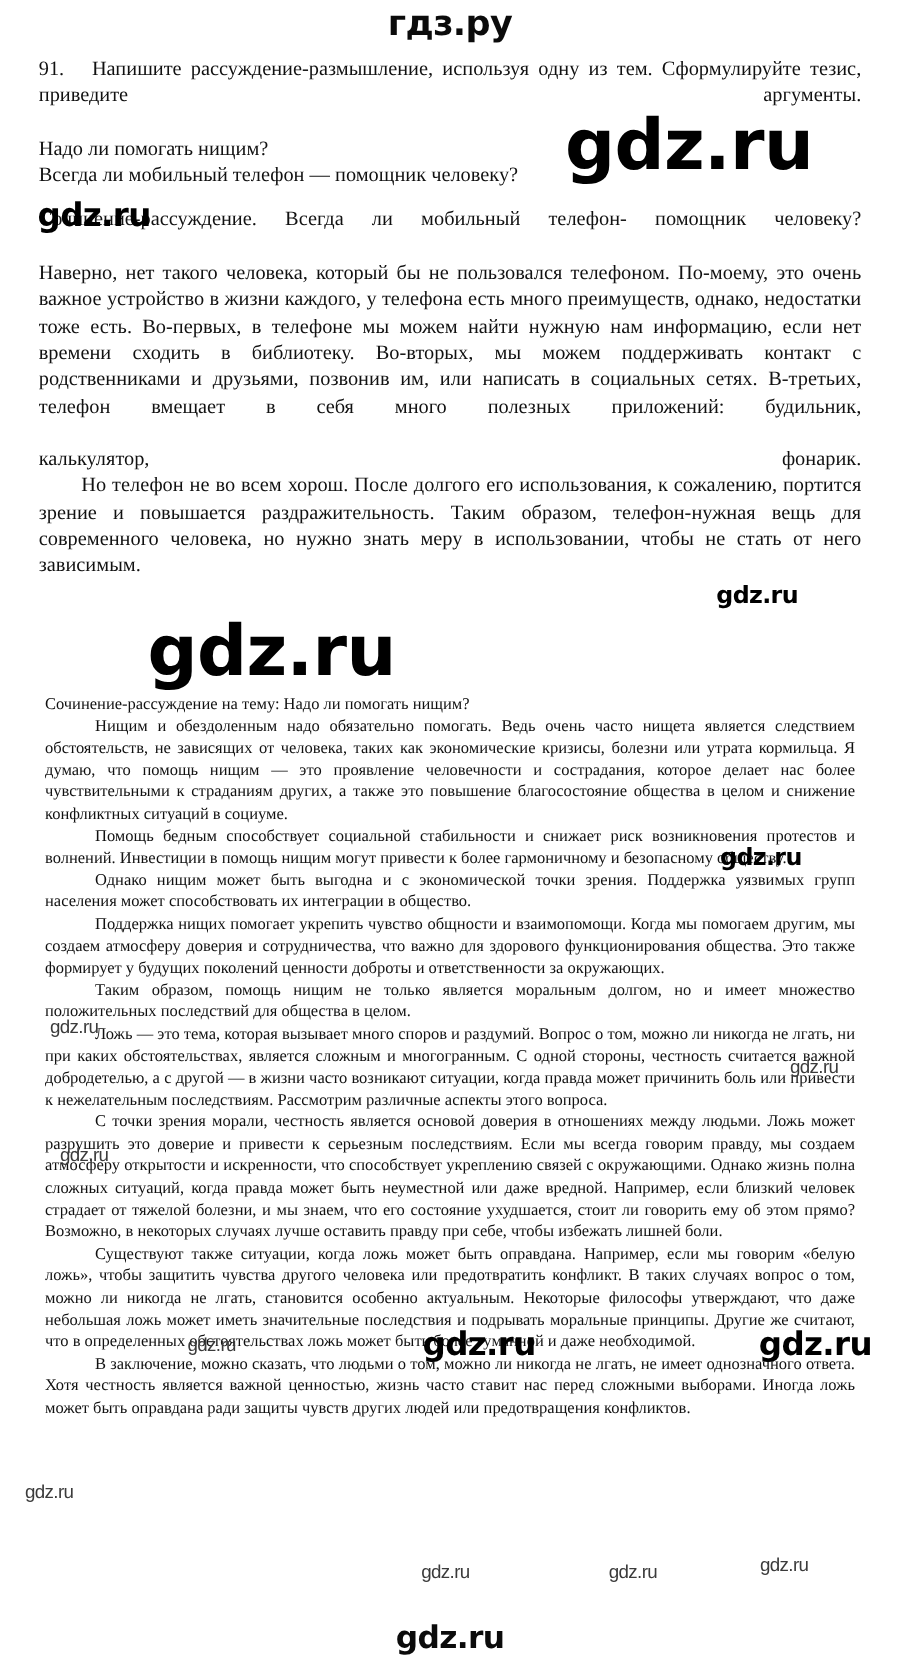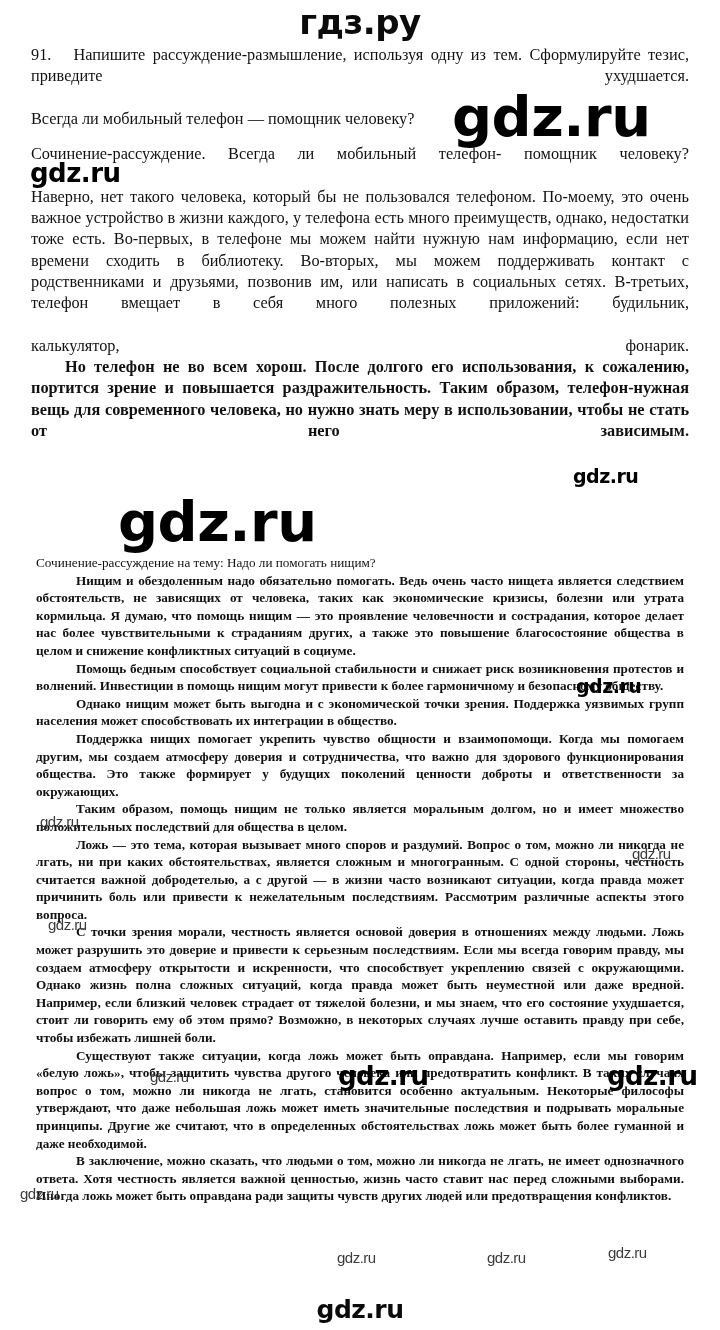--- a/index.html
+++ b/index.html
@@ -18,21 +18,21 @@
 
   
   .site-logo {
     position: absolute;
     top: 2px;
     left: 0;
     width: 720px;
     text-align: center;
     font-family: "DejaVu Sans", "Liberation Sans", sans-serif;
     font-weight: bold;
-    font-size: 34px;
+    font-size: 28px;
     letter-spacing: -0.5px;
     color: #0b0b0b;
   }
 
   
   .page {
     position: absolute;
     top: 44px;
     left: 31px;
     width: 658px;
@@ -52,21 +52,21 @@
   }
   .task-line::after {
     content: "";
     display: inline-block;
     width: 100%;
   }
   .no-justify { text-align: left; }
 
   .gap-sm { height: 14px; }
 
-  .indent { text-indent: 34px; font-weight: bold; }
+  .indent { text-indent: 34px; }
 
   
   .stretch-line {
     display: flex;
     justify-content: space-between;
   }
 
   
   .block-small {
     position: absolute;
@@ -114,21 +114,22 @@
   }
 </style>
 </head>
 <body>
 
 <div class="site-logo">гдз.ру</div>
 
 <div class="page">
 
   <div class="block-large">
-    <p class="task-line"><span>91.</span>&nbsp;&nbsp;&nbsp;<span>Напишите рассуждение-размышление, используя одну из тем. Сформулируйте тезис, приведите ухудшается.</span></p>
+    <p class="task-line"><span>91.</span>&nbsp;&nbsp;&nbsp;<span>Напишите рассуждение-размышление, используя одну из тем. Сформулируйте тезис, приведите аргументы.</span></p>
+    <p class="no-justify">Надо ли помогать нищим?</p>
     <p class="no-justify">Всегда ли мобильный телефон — помощник человеку?</p>
 
     <div class="gap-sm"></div>
 
     <p class="task-line">Сочинение-рассуждение. Всегда ли мобильный телефон- помощник человеку?</p>
     <p class="task-line">Наверно, нет такого человека, который бы не пользовался телефоном. По-моему, это очень важное устройство в жизни каждого, у телефона есть много преимуществ, однако, недостатки тоже есть. Во-первых, в телефоне мы можем найти нужную нам информацию, если нет времени сходить в библиотеку. Во-вторых, мы можем поддерживать контакт с родственниками и друзьями, позвонив им, или написать в социальных сетях. В-третьих, телефон вмещает в себя много полезных приложений: будильник,</p>
     <p class="stretch-line">
       <span>калькулятор,</span>
       <span>фонарик.</span>
     </p>

